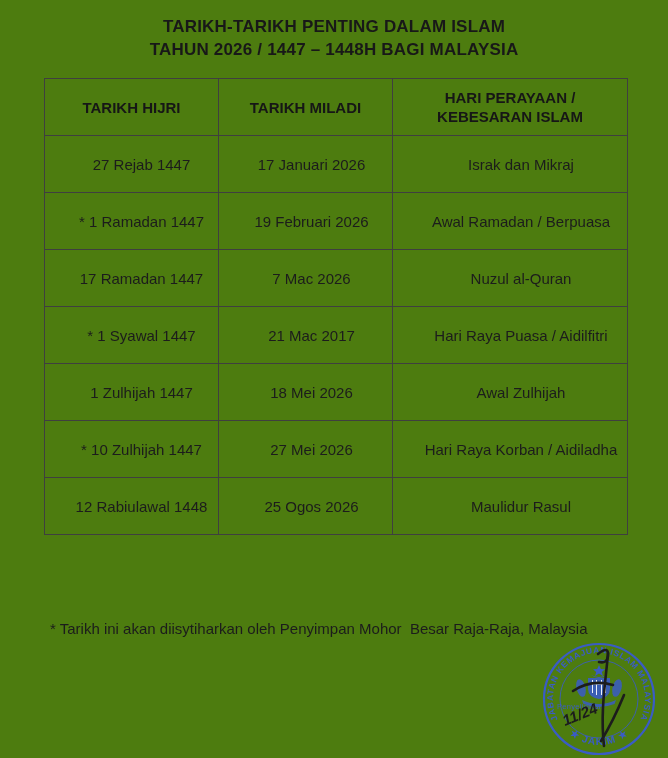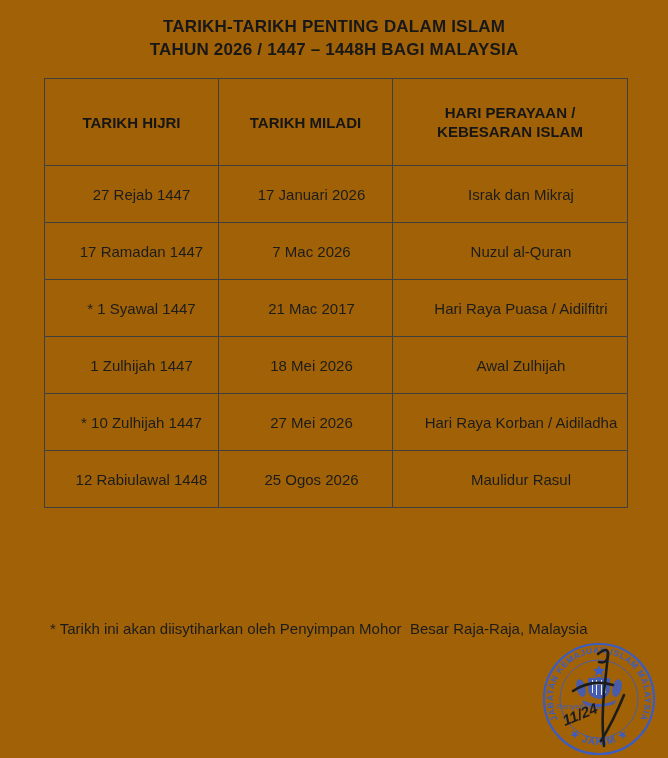--- a/index.html
+++ b/index.html
@@ -1,19 +1,19 @@
 <!DOCTYPE html>
 <html><head>
 <meta charset="utf-8">
 <style>
   html,body { margin:0; padding:0; background:#ffffff; }
   .page {
     position:relative;
     width:668px; height:758px;
-    background:#a16207;
+    background:#4d7c0f;
     font-family:"Liberation Sans", sans-serif;
     color:#1d1d1d;
     overflow:hidden;
   }
 
   
   .title-block {
     position:absolute; top:15px; left:0; width:668px;
     text-align:center;
     font-weight:bold; font-size:17px; line-height:23px;
@@ -27,21 +27,21 @@
   }
   .doc-table col.c1 { width:174px; }
   .doc-table col.c2 { width:174px; }
   .doc-table col.c3 { width:235px; }
   .doc-table th, .doc-table td {
     border:1px solid #3f3f3f;
     vertical-align:middle;
     font-size:15px;
     text-align:center;
   }
-  .doc-table tr.header-row { height:87px;margin-top:6px; }
+  .doc-table tr.header-row { height:57px;margin-top:6px; }
   .doc-table tr.data-row   { height:57px; }
   .doc-table th {
     font-weight:bold; text-align:center; color:#161616;
     line-height:19px; padding:0 8px;
   }
   .doc-table td { color:#1c1c1c; }
   td.col-hijri  { padding-left:21px; }
   td.col-miladi { padding-left:13px; }
   td.col-event  { padding-left:23px; }
 
@@ -85,20 +85,25 @@
       <th>TARIKH MILADI</th>
       <th>
         <div>HARI PERAYAAN /</div>
         <div>KEBESARAN ISLAM</div>
       </th>
     </tr>
     <tr class="data-row">
       <td class="col-hijri">27 Rejab 1447</td>
       <td class="col-miladi">17 Januari 2026</td>
       <td class="col-event">Israk dan Mikraj</td>
+    </tr>
+    <tr class="data-row">
+      <td class="col-hijri">* 1 Ramadan 1447</td>
+      <td class="col-miladi">19 Februari 2026</td>
+      <td class="col-event">Awal Ramadan / Berpuasa</td>
     </tr>
     <tr class="data-row">
       <td class="col-hijri">17 Ramadan 1447</td>
       <td class="col-miladi">7 Mac 2026</td>
       <td class="col-event">Nuzul al-Quran</td>
     </tr>
     <tr class="data-row">
       <td class="col-hijri">* 1 Syawal 1447</td>
       <td class="col-miladi">21 Mac 2017</td>
       <td class="col-event">Hari Raya Puasa / Aidilfitri</td>

